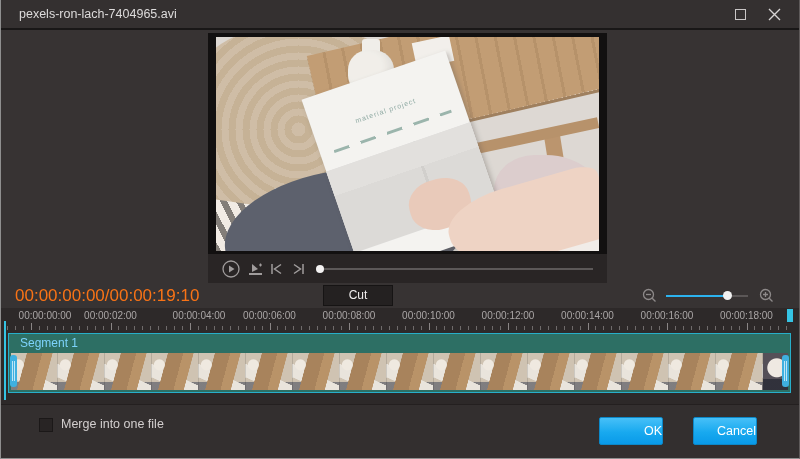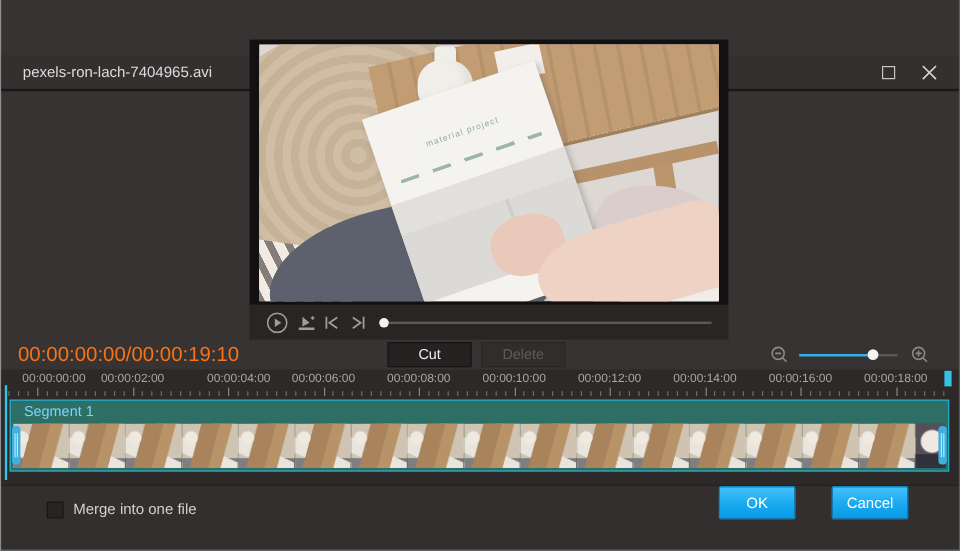--- a/index.html
+++ b/index.html
@@ -4,21 +4,21 @@
 <style>
   * { margin:0; padding:0; box-sizing:border-box; }
   html,body { background:#1c1a1a; }
   body { font-family:"Liberation Sans", sans-serif; }
   .window {
     position:relative; width:800px; height:459px; background:#373333;
     overflow:hidden; color:#d8d4d4;
     border-left:1px solid #8f8f8f; border-bottom:1px solid #8f8f8f; border-right:1px solid #5e5a5a;
   }
   
-  .titlebar { position:absolute; left:0; top:0; width:100%; height:30px; background:#343030; border-bottom:2px solid #191717;margin-top:46px; }
+  .titlebar { position:absolute; left:0; top:0; width:100%; height:30px; background:#343030; border-bottom:2px solid #191717; }
   .titlebar .title { position:absolute; left:18px; top:0; line-height:29px; font-size:12.5px; color:#dddbdb; }
   .win-btn { position:absolute; top:0; width:30px; height:29px; display:flex; align-items:center; justify-content:center; cursor:pointer; }
   .btn-max { right:44px; }
   .btn-close { right:10px; }
   .max-glyph { width:11px; height:11px; border:1px solid #c9c6c6; }
   
   .preview { position:absolute; left:207px; top:33px; width:399px; height:221px; background:#121010; }
   .video { position:absolute; left:8px; top:4px; width:383px; height:214px; background:#d7d2cc; overflow:hidden; }
   .video * { position:absolute; }
   .rug { left:-45px; top:-15px; width:255px; height:215px; border-radius:50%;
@@ -87,23 +87,23 @@
       radial-gradient(circle at 82% 65%, #7f9a6e 0 5px, transparent 6px),
       linear-gradient(0deg, rgba(40,42,52,0.8) 0 30%, transparent 31%); }
   .handle { position:absolute; width:7px; height:32px; top:21px; background:#3fb0e0; border-radius:3px; cursor:ew-resize; }
   .handle::after { content:""; position:absolute; left:2px; top:6px; width:1px; height:20px; background:#bfe6f7; box-shadow:2px 0 0 #bfe6f7; }
   .handle.left { left:1px; }
   .handle.right { right:1px; }
   
   .footer { position:absolute; left:0; top:404px; width:100%; height:55px; background:#332f2f; border-top:1px solid #242020; }
   .checkbox { position:absolute; left:38px; top:13px; width:14px; height:14px; background:#282424; border:1px solid #1b1818; cursor:pointer; }
   .merge-label { position:absolute; left:60px; top:12px; font-size:12.5px; color:#d3cfcf; }
-  .blue-btn { position:absolute; top:0; width:64px; height:28px; border:1px solid #0c88c8; border-radius:2px;
+  .blue-btn { position:absolute; top:12px; width:64px; height:28px; border:1px solid #0c88c8; border-radius:2px;
     background:linear-gradient(180deg, #47c0f8 0%, #18a9ef 55%, #099ae9 100%);
-    color:#ffffff; font-size:12.5px; text-align:center; line-height:26px; cursor:pointer; }
+    color:#ffffff; font-size:12.5px; text-align:right; line-height:26px; cursor:pointer; }
   .btn-ok { left:598px; }
   .btn-cancel { left:692px; }
 </style>
 </head>
 <body>
 
 <div class="window">
 
   <div class="titlebar">
     <span class="title">pexels-ron-lach-7404965.avi</span>
@@ -171,21 +171,20 @@
       </svg>
     </div>
     <div class="progress">
       <div class="dot" style="left: calc(0% + 0px);"></div>
     </div>
   </div>
 
   <div class="action-row">
     <span class="time-display">00:00:00:00/00:00:19:10</span>
     <div class="abtn enabled" style="left:322px;">Cut</div>
-    <div class="abtn disabled" style="left:400px;">Delete</div>
     <div class="ctl zoomer" style="left:638px; width:20px;">
       <svg width="15" height="15" viewBox="0 0 15 15">
         <circle cx="6.5" cy="6.5" r="5" fill="none" stroke="#8d8989" stroke-width="1.3"></circle>
         <path d="M4 6.5 L9 6.5" stroke="#8d8989" stroke-width="1.3"></path>
         <path d="M10.2 10.2 L13.5 13.5" stroke="#8d8989" stroke-width="1.3"></path>
       </svg>
     </div>
     <div class="zslider">
       <div class="zfill" style="width: 61px;"></div>
       <div class="zthumb" style="left: 61px;"></div>

